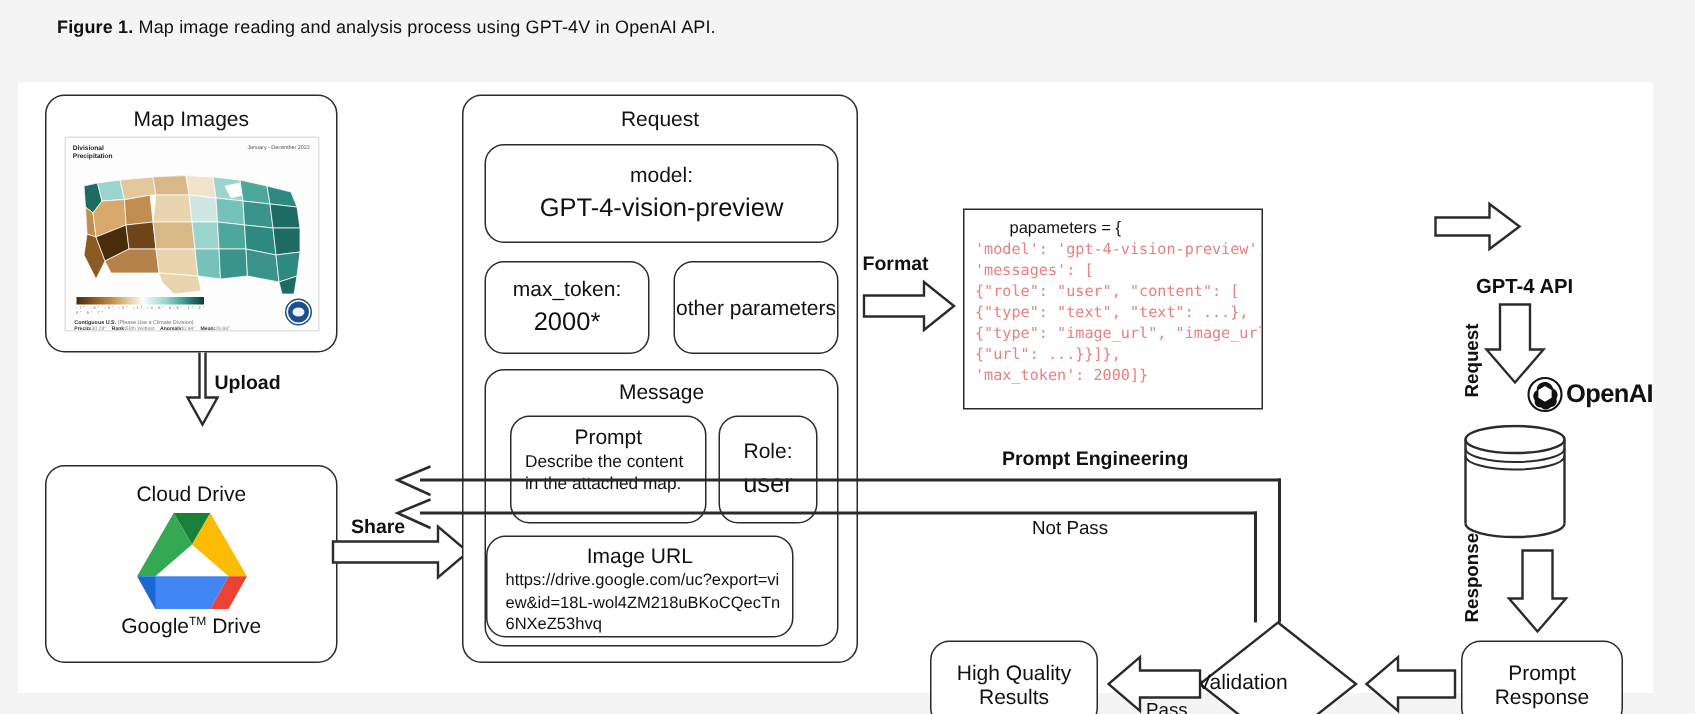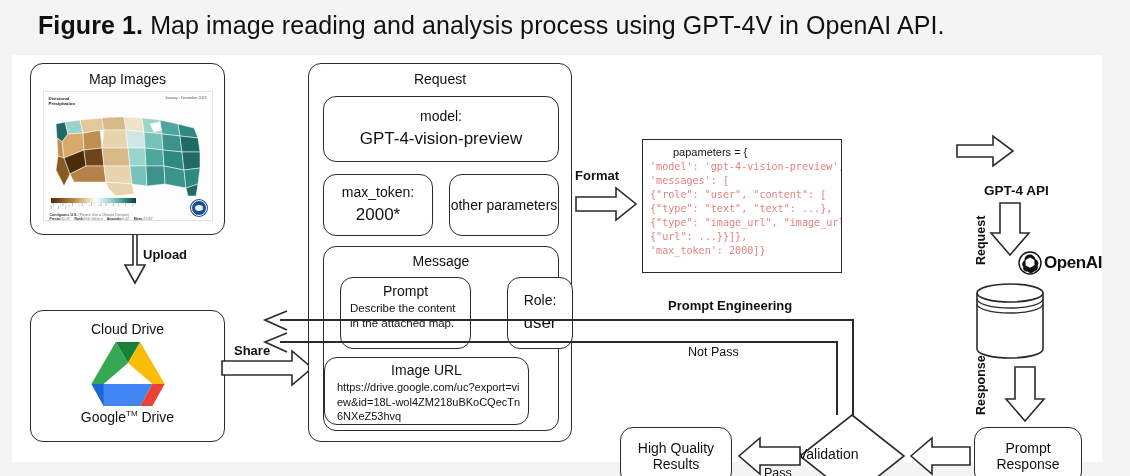--- a/index.html
+++ b/index.html
@@ -8,21 +8,21 @@
     background:#f4f4f4;
     font-family:"Liberation Sans", sans-serif;
     color:#1a1a1a;
     overflow:hidden;
   }
   #root{position:relative;width:1130px;height:476px;}
 
   
   .caption{
     position:absolute;left:38px;top:11px;
-    font-size:25px;letter-spacing:0.1px;color:#111;
+    font-size:12px;letter-spacing:0.1px;color:#111;
     white-space:nowrap;
   }
   .caption b{font-weight:bold;}
 
   
   .panel{
     position:absolute;left:12px;top:55px;
     width:1090px;height:407px;
     background:#ffffff;
   }
@@ -75,21 +75,21 @@
   #drive-card{left:18px;top:255px;width:195px;height:132px;padding-top:10px;}
   #drive-logo{position:relative;width:74px;height:64px;margin-top:5px;}
 
   
   #request-outer{left:296px;top:8px;width:264px;height:379px;padding-top:7px;}
   #model-box{left:14px;top:32px;width:236px;height:66px;}
   #maxtok-box{left:14px;top:110px;width:110px;height:62px;}
   #otherparam-box{left:140px;top:110px;width:110px;height:62px;}
   #message-box{left:14px;top:182px;width:236px;height:185px;padding-top:6px;}
   #prompt-box{left:16px;top:30px;width:131px;height:72px;}
-  #role-box{left:155px;top:30px;width:66px;height:72px;margin-left:28px;}
+  #role-box{left:155px;top:30px;width:66px;height:72px;}
   #imgurl-box{left:0;top:110px;width:205px;height:68px;}
   .prompt-body{font-size:11.5px;line-height:1.32;text-align:left;
      align-self:flex-start;padding:2px 7px 0 9px;color:#111;}
   .url-body{font-size:11px;line-height:1.32;text-align:left;
      align-self:flex-start;padding:2px 6px 0 12px;color:#111;word-break:break-all;}
 
   
   #code-block{
     position:absolute;left:630px;top:84px;width:200px;height:134px;
     border:1.6px solid #2b2b2b;background:#fff;box-sizing:border-box;

